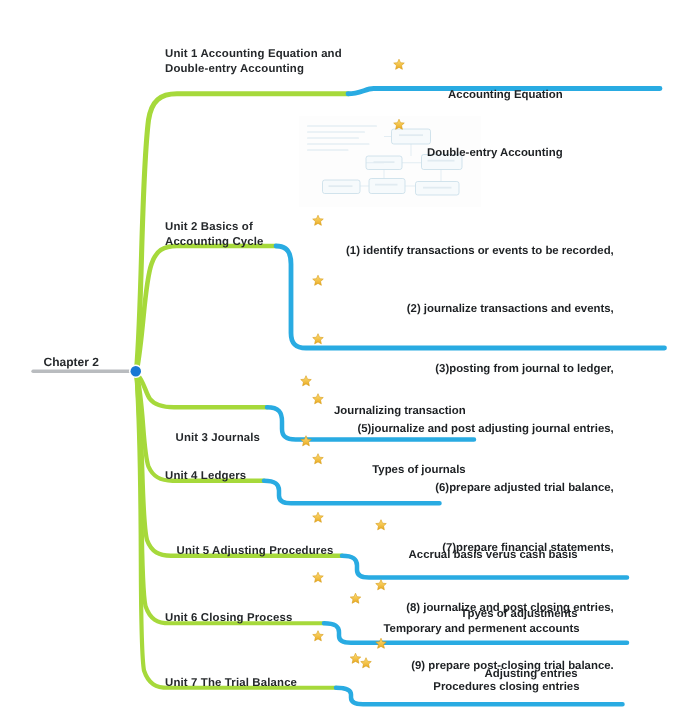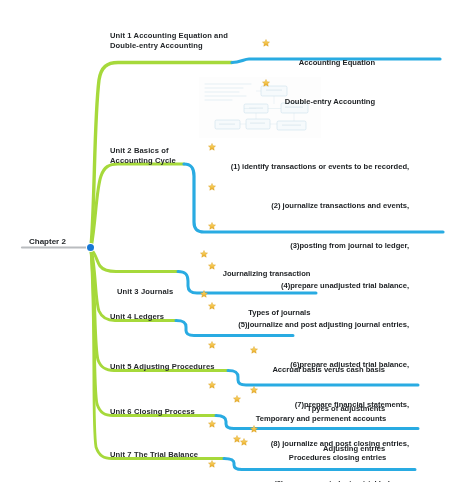--- a/index.html
+++ b/index.html
@@ -175,26 +175,20 @@
     <li class="leaf-item">
       <svg class="star" viewBox="0 0 10 10">
           <path d="M5 .6 6.3 3.5 9.4 3.8 7.1 5.9 7.8 9 5 7.4 2.2 9 2.9 5.9 .6 3.8 3.7 3.5Z" fill="url(#gstar)" stroke="#d79c18" stroke-width=".5"></path>
         </svg>
       <span>(3)posting from journal to ledger,</span>
     </li>
     <li class="leaf-item">
       <svg class="star" viewBox="0 0 10 10">
           <path d="M5 .6 6.3 3.5 9.4 3.8 7.1 5.9 7.8 9 5 7.4 2.2 9 2.9 5.9 .6 3.8 3.7 3.5Z" fill="url(#gstar)" stroke="#d79c18" stroke-width=".5"></path>
         </svg>
-      <span>(4)prepare unadjusted trial balance,</span>
-    </li>
-    <li class="leaf-item">
-      <svg class="star" viewBox="0 0 10 10">
-          <path d="M5 .6 6.3 3.5 9.4 3.8 7.1 5.9 7.8 9 5 7.4 2.2 9 2.9 5.9 .6 3.8 3.7 3.5Z" fill="url(#gstar)" stroke="#d79c18" stroke-width=".5"></path>
-        </svg>
       <span>(5)journalize and post adjusting journal entries,</span>
     </li>
     <li class="leaf-item">
       <svg class="star" viewBox="0 0 10 10">
           <path d="M5 .6 6.3 3.5 9.4 3.8 7.1 5.9 7.8 9 5 7.4 2.2 9 2.9 5.9 .6 3.8 3.7 3.5Z" fill="url(#gstar)" stroke="#d79c18" stroke-width=".5"></path>
         </svg>
       <span>(6)prepare adjusted trial balance,</span>
     </li>
     <li class="leaf-item">
       <svg class="star" viewBox="0 0 10 10">
@@ -227,21 +221,21 @@
     <li class="leaf-item">
       <svg class="star" viewBox="0 0 10 10">
           <path d="M5 .6 6.3 3.5 9.4 3.8 7.1 5.9 7.8 9 5 7.4 2.2 9 2.9 5.9 .6 3.8 3.7 3.5Z" fill="url(#gstar)" stroke="#d79c18" stroke-width=".5"></path>
         </svg>
       <span>Types of journals</span>
     </li>
   </ul>
 
   <div class="node-label" style="left:110px;top:312px;width:80px;">Unit 4  Ledgers</div>
 
-  <div class="node-label" style="left:110px;top:362px;width:120px;">Unit 5  Adjusting Procedures</div>
+  <div class="node-label" style="left:110px;top:362px;width:120px;text-align:center;">Unit 5  Adjusting Procedures</div>
   <ul class="leaf-list" style="left:250px;top:345px;">
     <li class="leaf-item">
       <svg class="star" viewBox="0 0 10 10">
           <path d="M5 .6 6.3 3.5 9.4 3.8 7.1 5.9 7.8 9 5 7.4 2.2 9 2.9 5.9 .6 3.8 3.7 3.5Z" fill="url(#gstar)" stroke="#d79c18" stroke-width=".5"></path>
         </svg>
       <span>Accrual basis verus cash basis</span>
     </li>
     <li class="leaf-item">
       <svg class="star" viewBox="0 0 10 10">
           <path d="M5 .6 6.3 3.5 9.4 3.8 7.1 5.9 7.8 9 5 7.4 2.2 9 2.9 5.9 .6 3.8 3.7 3.5Z" fill="url(#gstar)" stroke="#d79c18" stroke-width=".5"></path>

